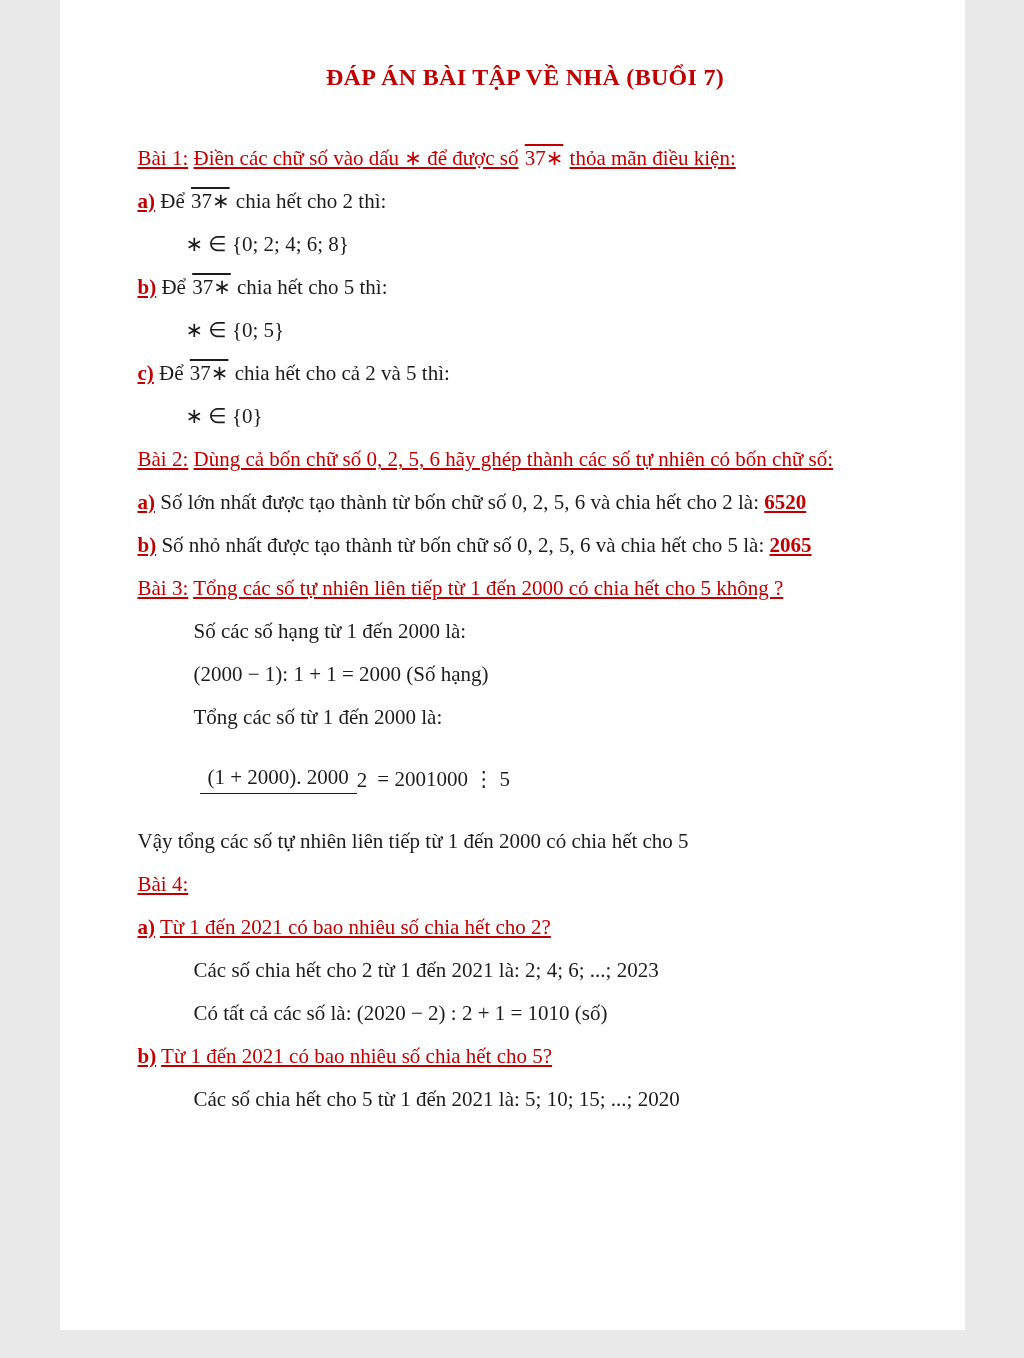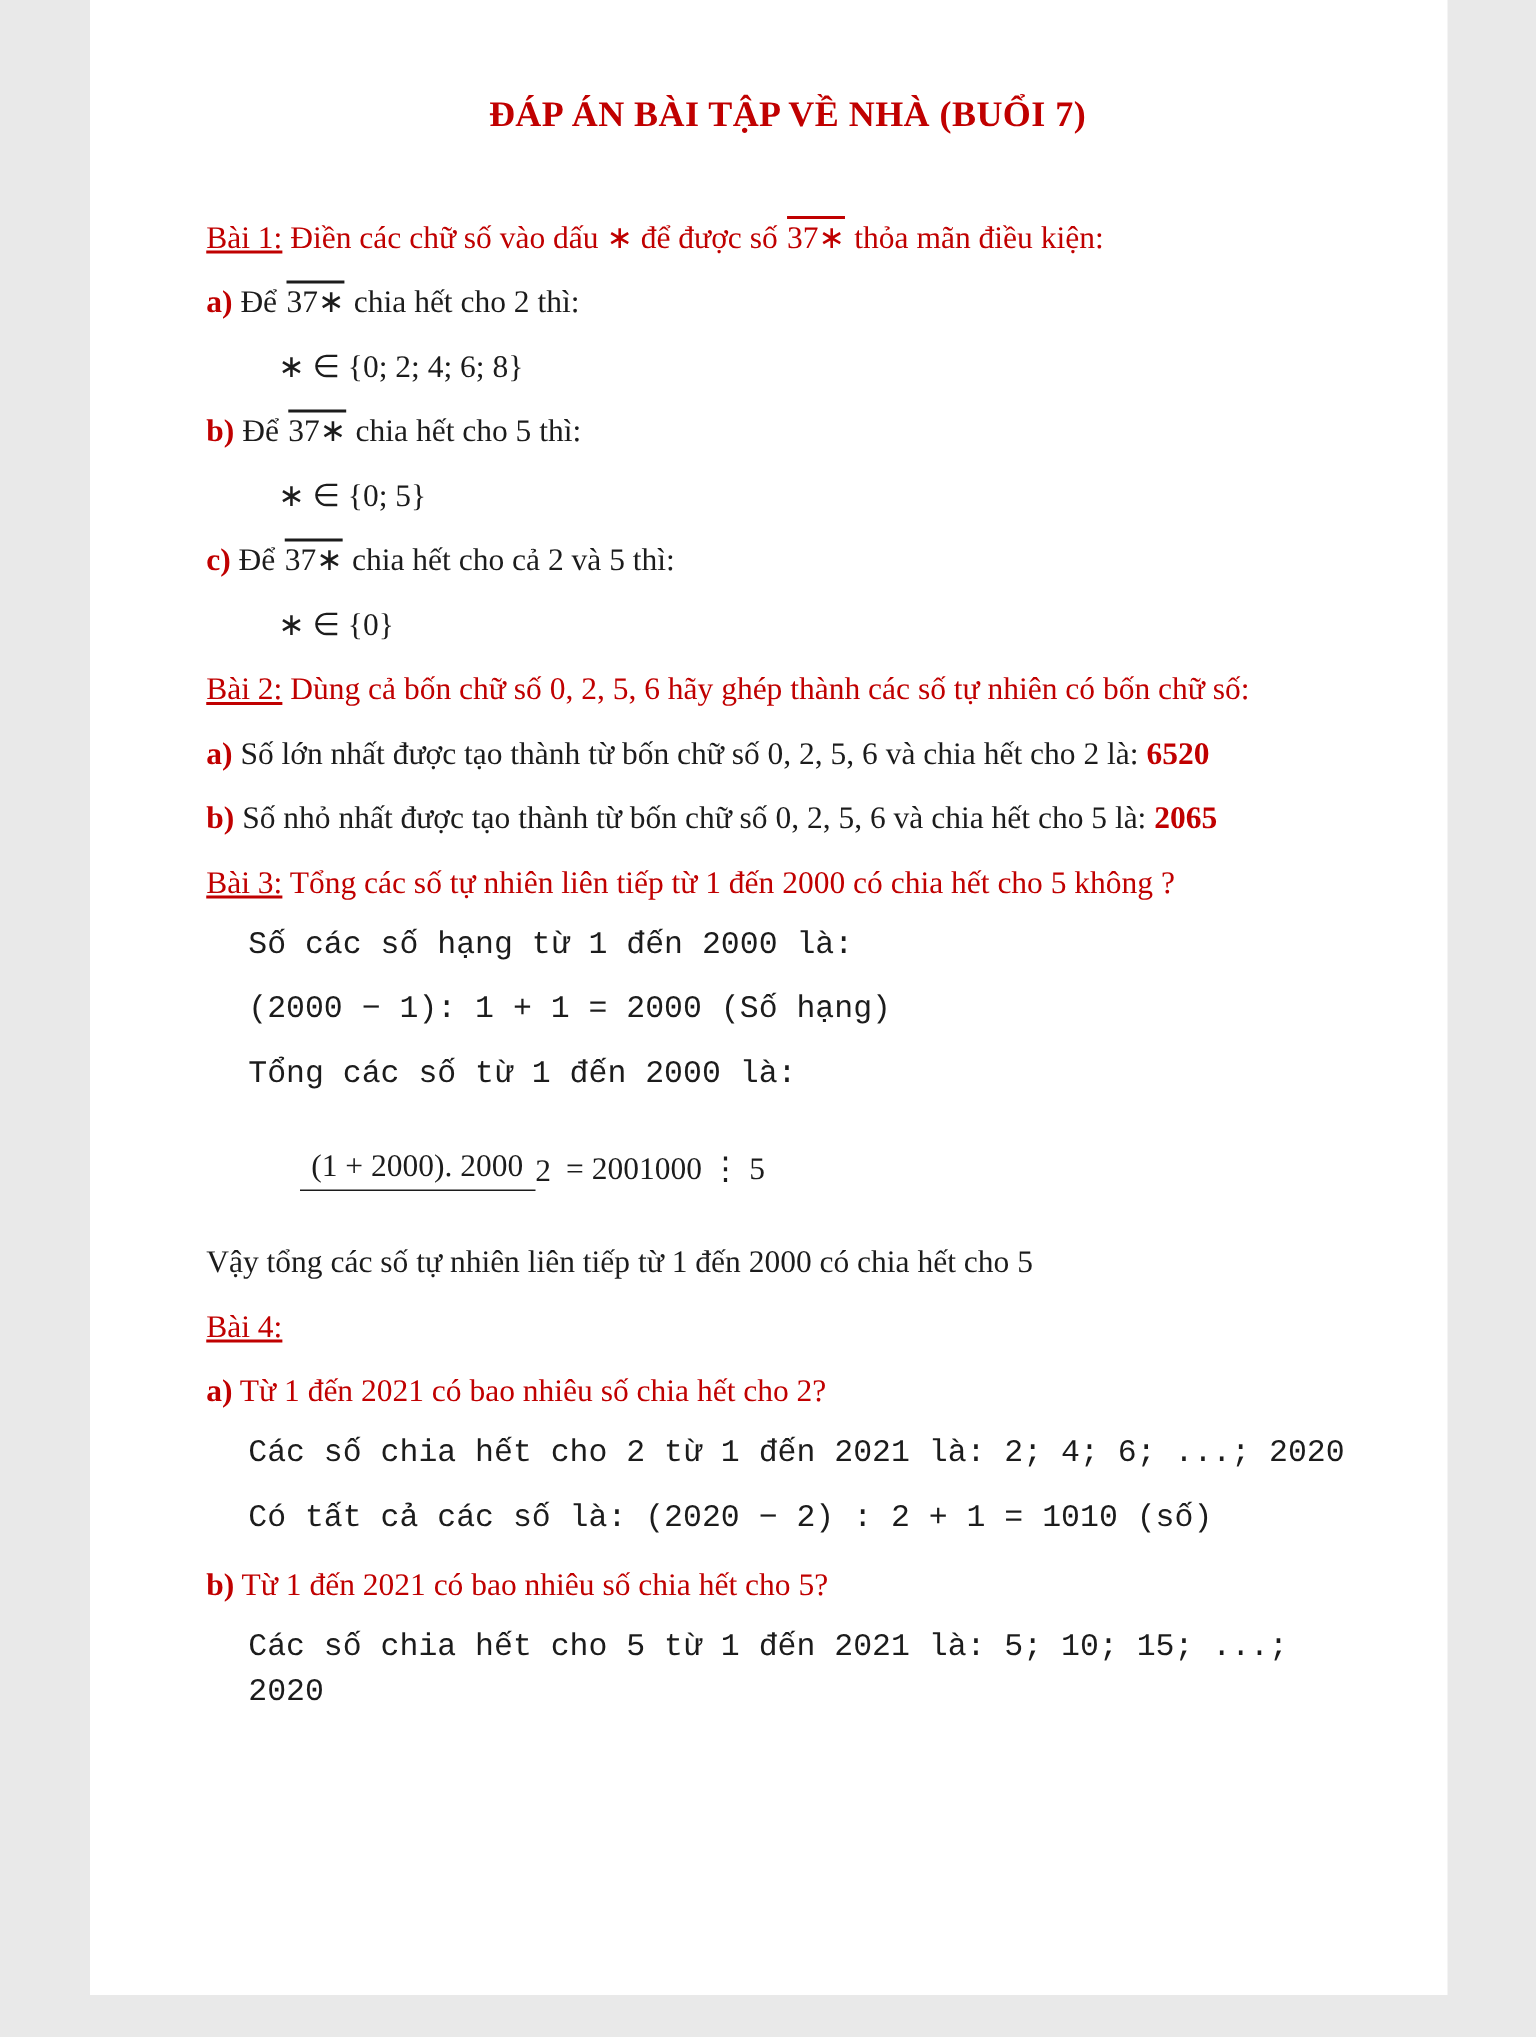--- a/index.html
+++ b/index.html
@@ -22,33 +22,33 @@
     color: #c00000;
     font-weight: bold;
     font-size: 24px;
     margin-bottom: 52px;
     letter-spacing: 0.3px;
   }
   .line {
     line-height: 30px;
     margin-bottom: 13px;
   }
-  .red { color: #c00000; }
+  .red { color: #c00000; text-decoration: underline; }
   .bold { font-weight: bold; }
   .exercise-label {
     color: #c00000;
     font-weight: normal;
     text-decoration: underline;
   }
   .overline-num {
     text-decoration: overline;
     padding: 16px 1px;
   }
   .indent-1 { margin-left: 48px; }
-  .indent-2 { margin-left: 28px; font-family: Liberation Mono, monospace; }
+  .indent-2 { margin-left: 56px; }
   .fraction-row {
     display: flex;
     align-items: center;
     margin-left: 62px;
     margin-bottom: 13px;
     min-height: 68px;
   }
   .fraction {
     display: inline-flex;
     flex-direction: row;
@@ -139,21 +139,21 @@
   <p class="line">Vậy tổng các số tự nhiên liên tiếp từ 1 đến 2000 có chia hết cho 5</p>
 
   <p class="line">
     <span class="exercise-label">Bài 4:</span>
   </p>
 
   <p class="line">
     <span class="red bold">a)</span>
     <span class="red">Từ 1 đến 2021 có bao nhiêu số chia hết cho 2?</span>
   </p>
-  <p class="line indent-2">Các số chia hết cho 2 từ 1 đến 2021 là: 2; 4; 6; ...; 2020</p>
+  <p class="line indent-2">Các số chia hết cho 2 từ 1 đến 2021 là: 2; 4; 6; ...; 2023</p>
   <p class="line indent-2">Có tất cả các số là: (2020 − 2) : 2 + 1 = 1010 (số)</p>
 
   <p class="line">
     <span class="red bold">b)</span>
     <span class="red">Từ 1 đến 2021 có bao nhiêu số chia hết cho 5?</span>
   </p>
   <p class="line indent-2">Các số chia hết cho 5 từ 1 đến 2021 là: 5; 10; 15; ...; 2020</p>
 
 </div>
 

